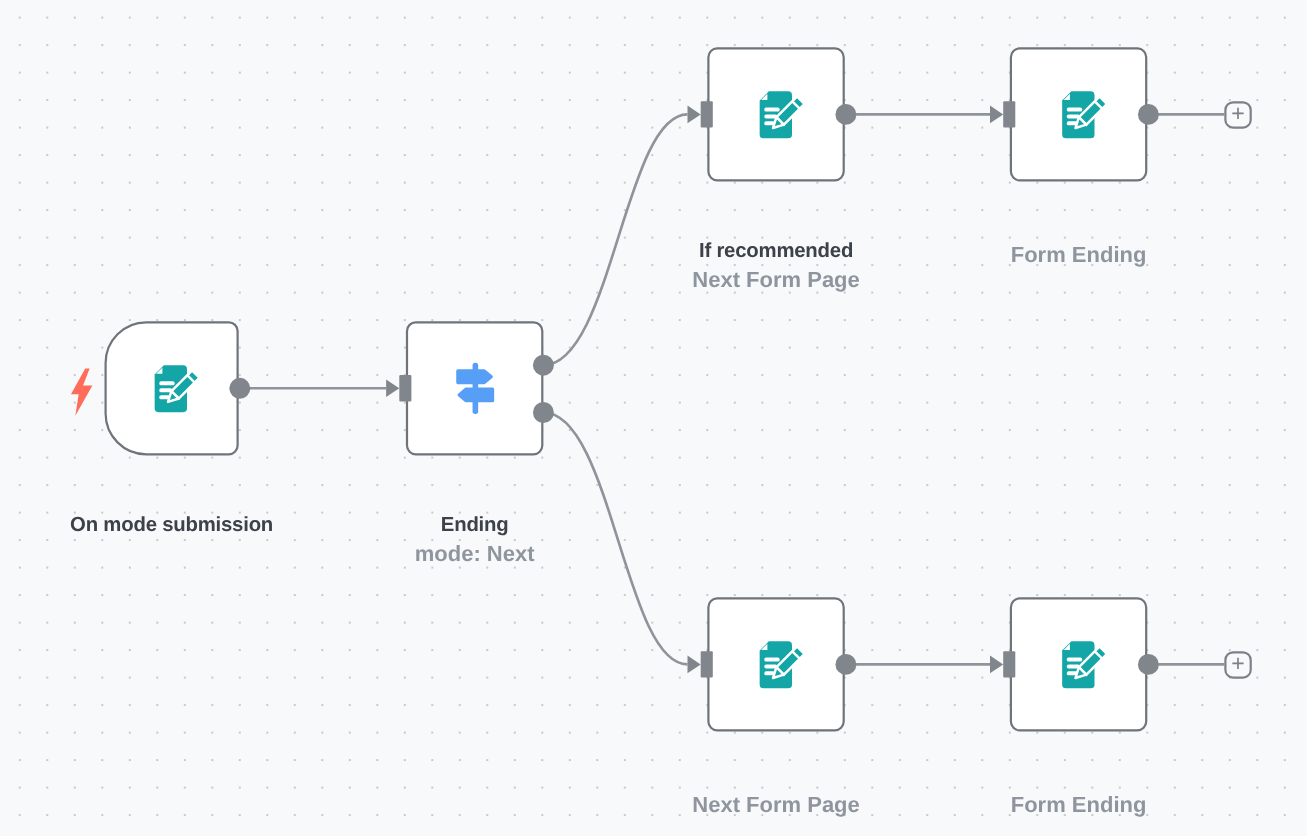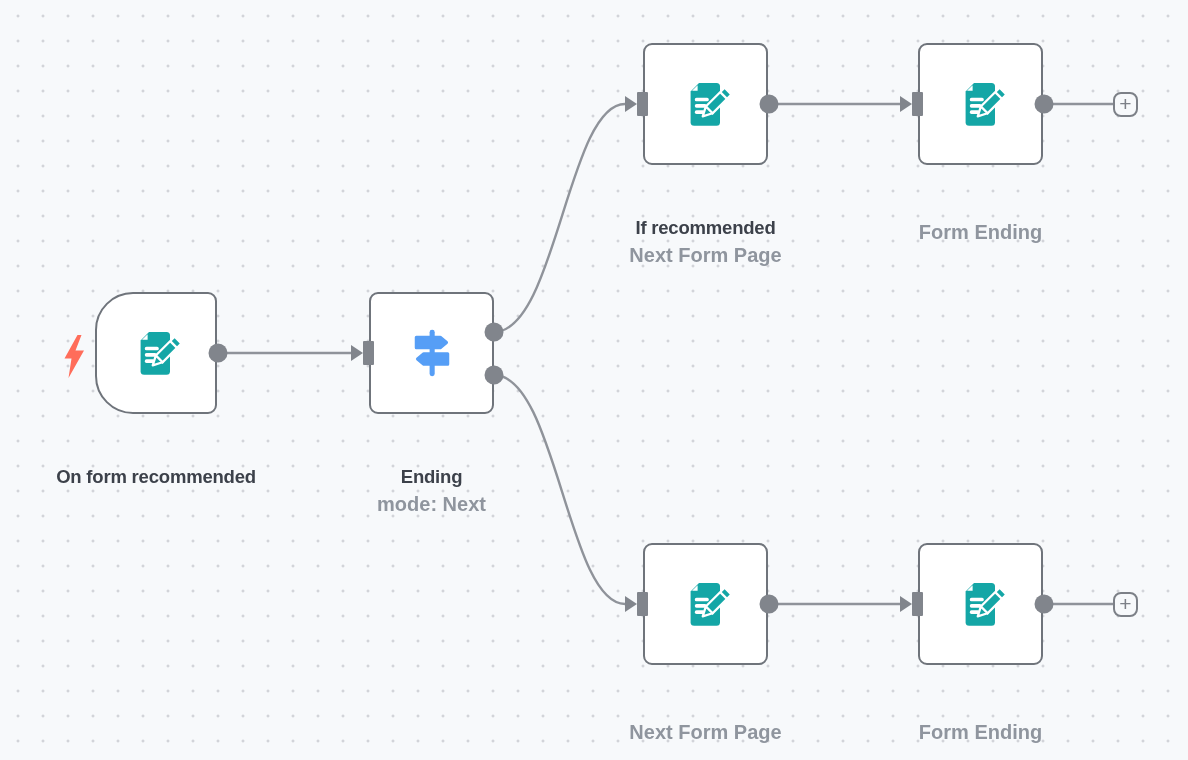--- a/index.html
+++ b/index.html
@@ -52,21 +52,21 @@
         <rect x="12" y="20" width="8.5" height="2.6" rx="1.2" fill="#ffffff"></rect>
         <rect x="12" y="24.5" width="7" height="2.6" rx="1.2" fill="#ffffff"></rect>
         <g transform="translate(26.5,20) rotate(45)">
           <rect x="-3.4" y="-13" width="6.8" height="19" fill="#14a6a6" stroke="#ffffff" stroke-width="1.6"></rect>
           <path d="M-3.4 6 L0 12.5 L3.4 6 Z" fill="#14a6a6" stroke="#ffffff" stroke-width="1.6" stroke-linejoin="round"></path>
           <line x1="-3.4" y1="-8.6" x2="3.4" y2="-8.6" stroke="#ffffff" stroke-width="1.6"></line>
         </g>
       </svg>
     </div>
     <div class="caption">
-      <div class="caption-title">On form recommended</div>
+      <div class="caption-title">On mode submission</div>
 
     </div>
   </div>
 
   <div class="node-wrap nodes-z" style="left:369px;top:292px;">
     <div class="node-box">
       <svg width="62" height="60" viewBox="0 0 40 40">
         <rect x="18.4" y="4.5" width="3.4" height="31" rx="1.6" fill="#569ef6"></rect>
         <path d="M9.5 9.5 H25.5 L29.7 13 L25.5 16.5 H9.5 Z" fill="#569ef6" stroke="#569ef6" stroke-width="2" stroke-linejoin="round"></path>
         <path d="M14.5 20.5 H30.5 V27.5 H14.5 L10.3 24 Z" fill="#569ef6" stroke="#569ef6" stroke-width="2" stroke-linejoin="round"></path>

